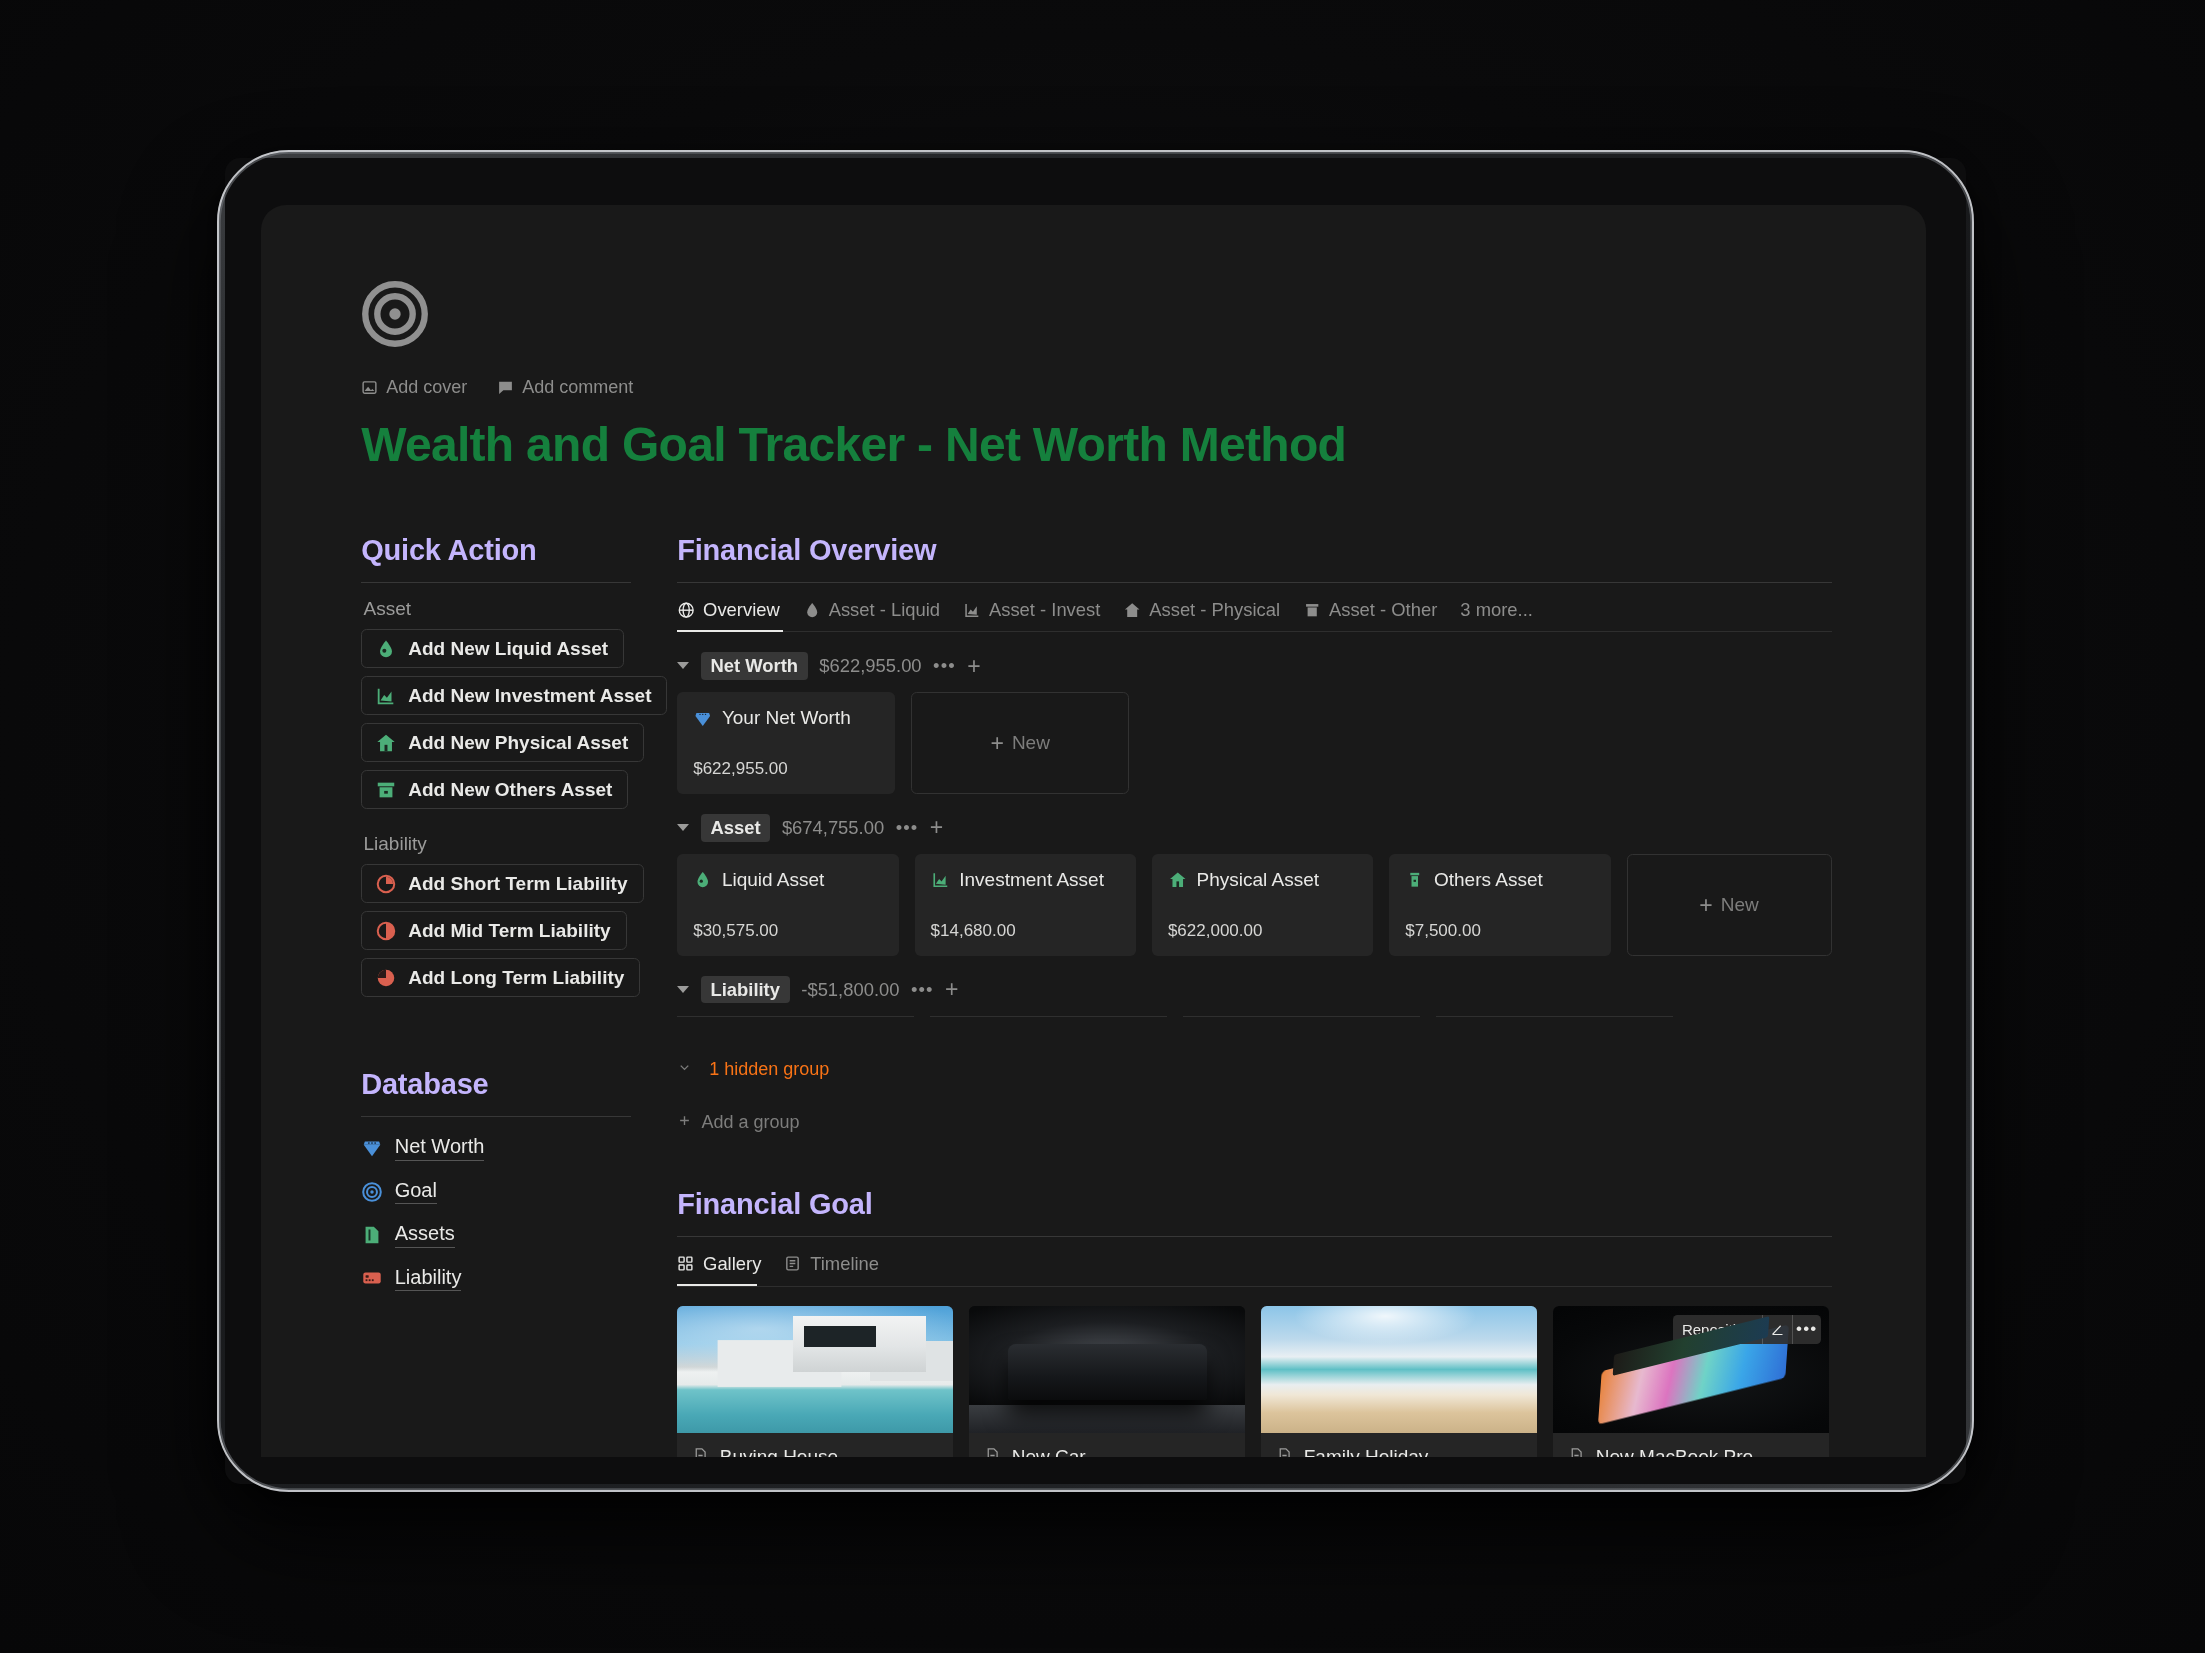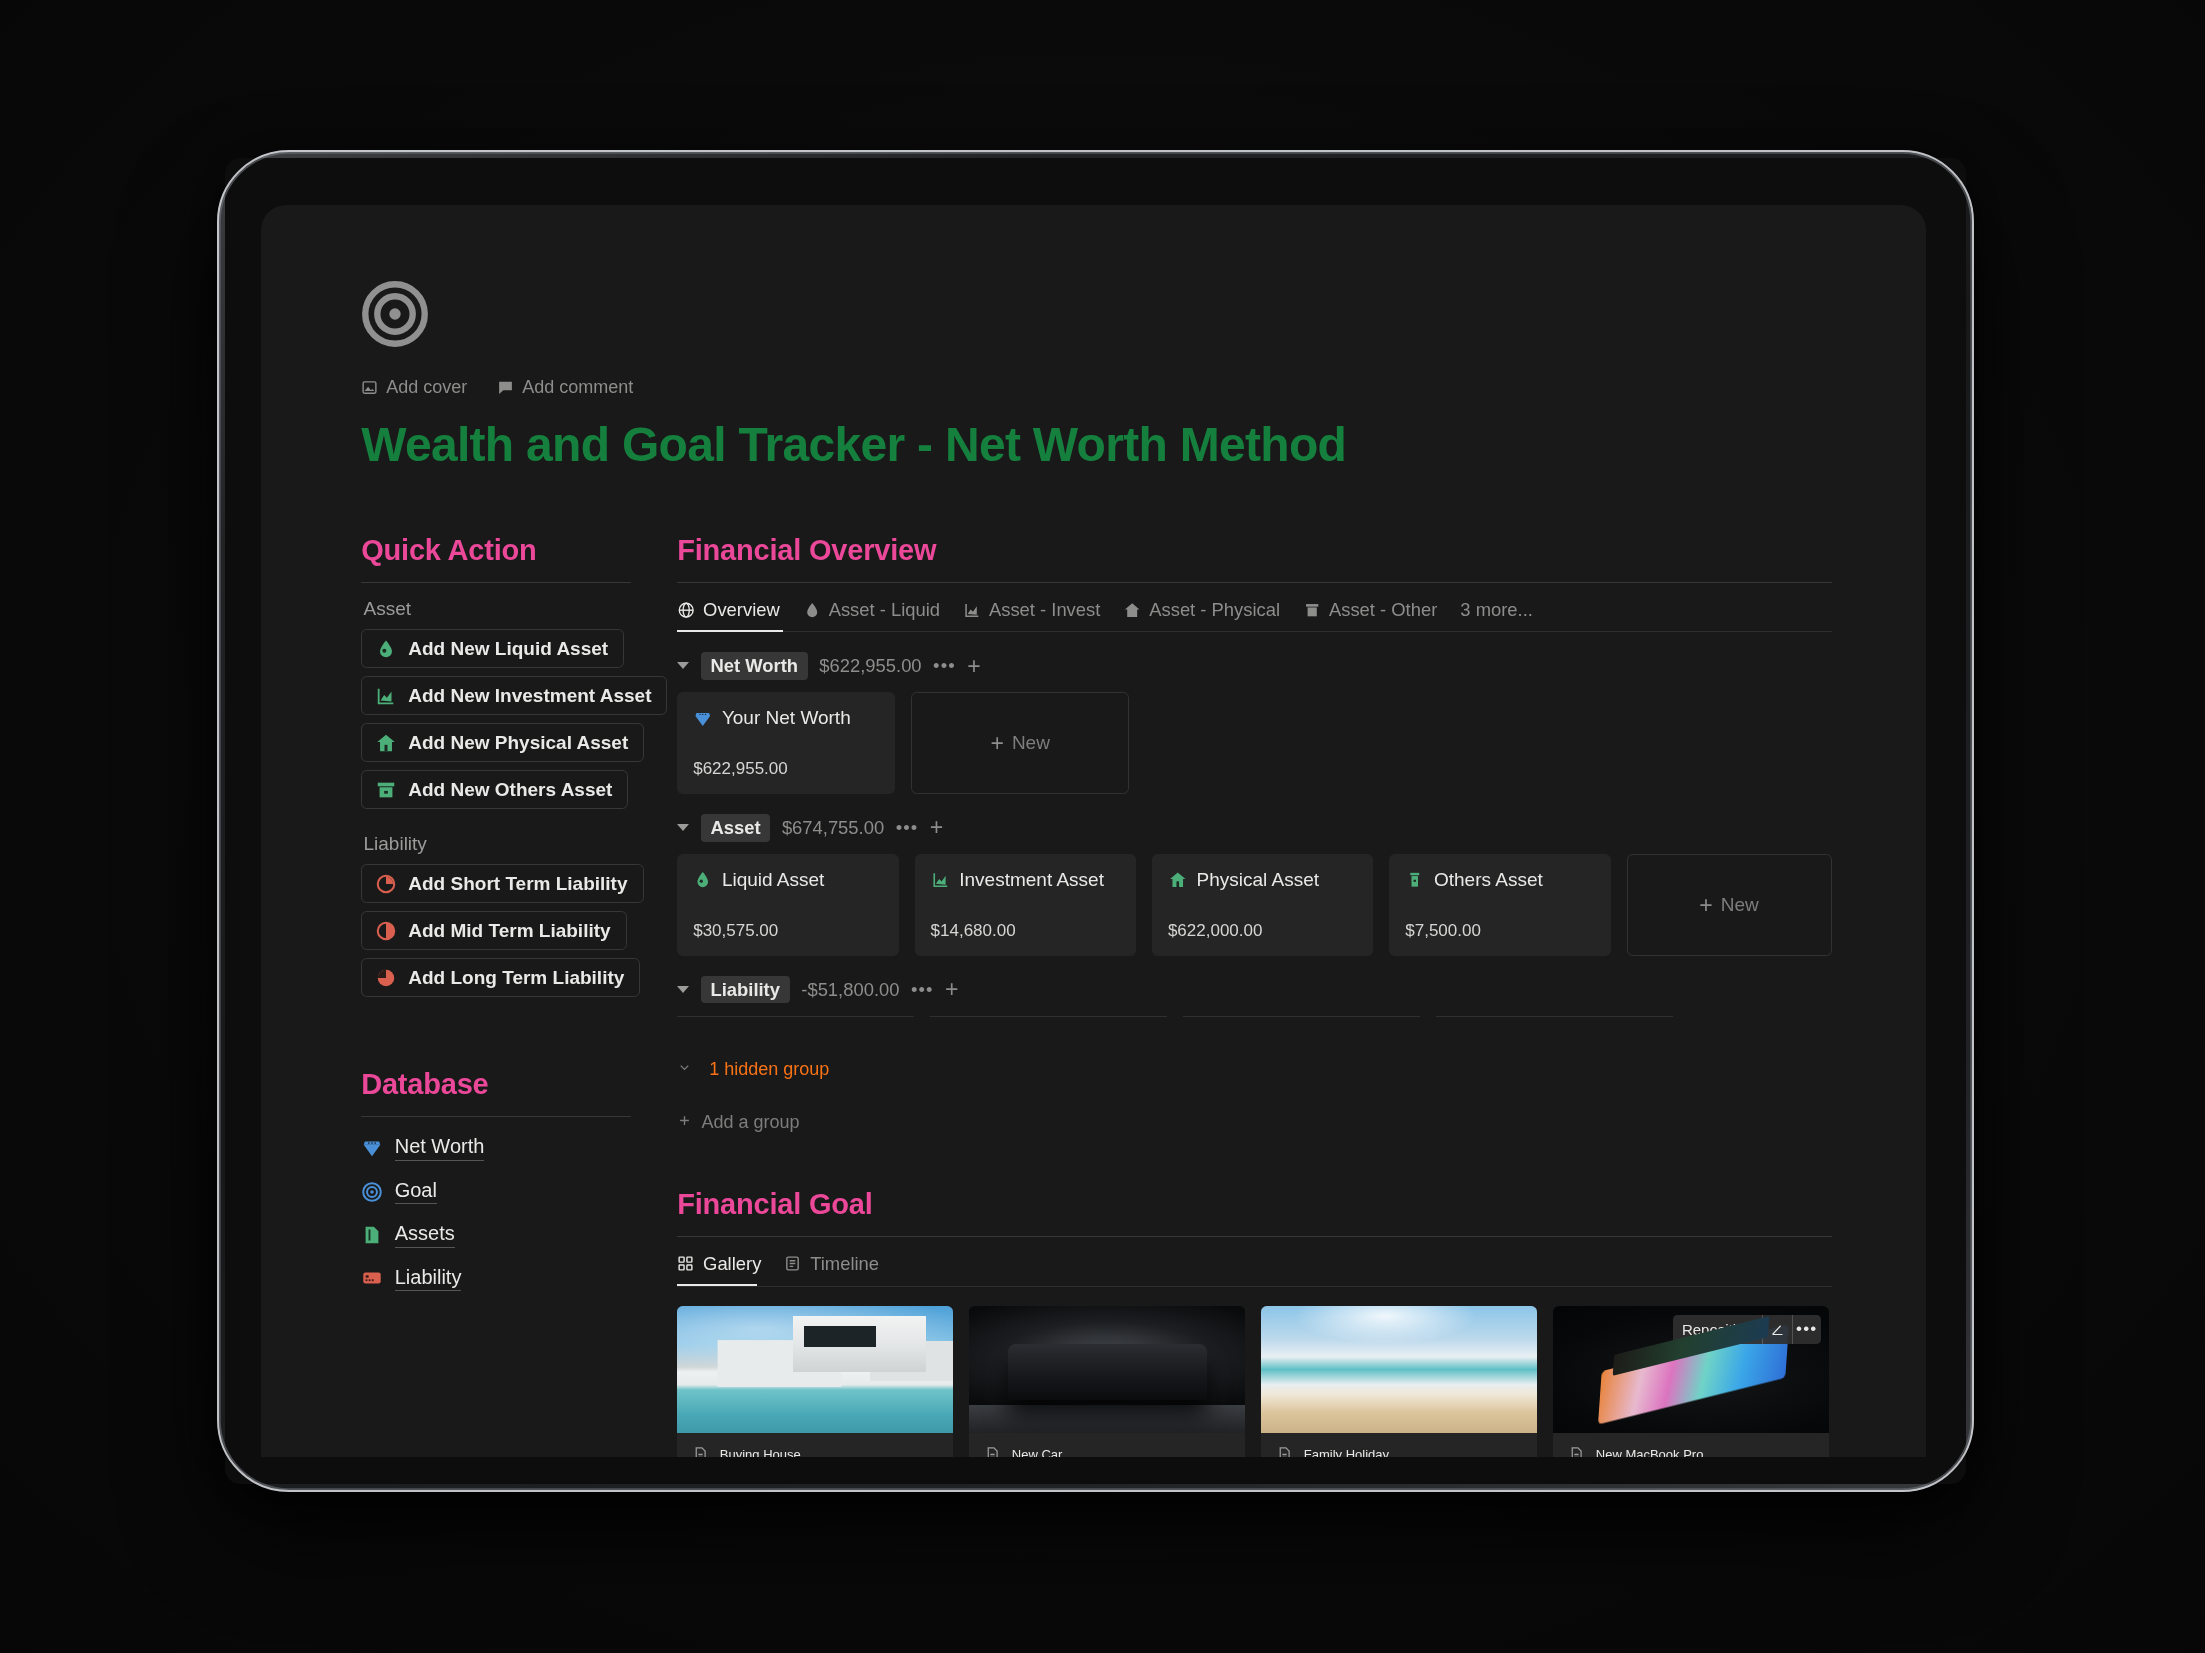--- a/index.html
+++ b/index.html
@@ -90,21 +90,21 @@
     letter-spacing: -0.7px; line-height: 1.08;
     margin-bottom: 63px;
   }
 
   
   .columns { display: flex; gap: 46px; }
   .col-left { width: 270px; flex: 0 0 270px; }
   .col-right { flex: 1 1 auto; min-width: 0; }
 
   .section-head {
-    font-size: 29px; font-weight: 700; color: #ec4899;
+    font-size: 29px; font-weight: 700; color: #c4b5fd;
     letter-spacing: -0.2px;
   }
   .divider { height: 0.6px; background: #373737; margin: 15px 0 0 0; }
 
   .group-label { font-size: 19px; color: #9b9b9a; margin: 16px 0 9.2px 2.3px; }
 
   .qa-btn {
     display: inline-flex; align-items: flex-start; gap: 11.5px;
     border: 0.6px solid #373737; border-radius: 5.7px;
     padding: 7.5px 15px 7.5px 12.6px;
@@ -177,21 +177,21 @@
 
   .section-gap { height: 55px; }
 
   
   .gallery { display: flex; gap: 16px; margin-top: 19.5px; }
   .g-card { width: 276px; border-radius: 5.7px; overflow: hidden; background: #252525; }
   .g-img { height: 127px; width: 100%; position: relative; overflow: hidden; }
   .g-body { padding: 12.6px 15px 0 15px; }
   .g-title-row { display: flex; align-items: center; gap: 9.2px; }
   .g-doc-ico { width: 18.4px; height: 18.4px; flex:0 0 18.4px;}
-  .g-title { font-size: 13px; color: #e9e9e7; }
+  .g-title { font-size: 19px; color: #e9e9e7; }
 
   .reposition {
     position: absolute; right: 8px; top: 9.2px;
     display: flex; align-items: stretch;
     background: rgba(47,47,47,.93);
     border-radius: 4.6px; overflow: hidden;
     height: 29px;
   }
   .reposition .rp-label { display:flex; align-items:center; padding: 0 9.2px; color: #e9e9e7; font-size: 15px; }
   .reposition .rp-sep { width: 0.6px; background: rgba(255,255,255,.18); }

